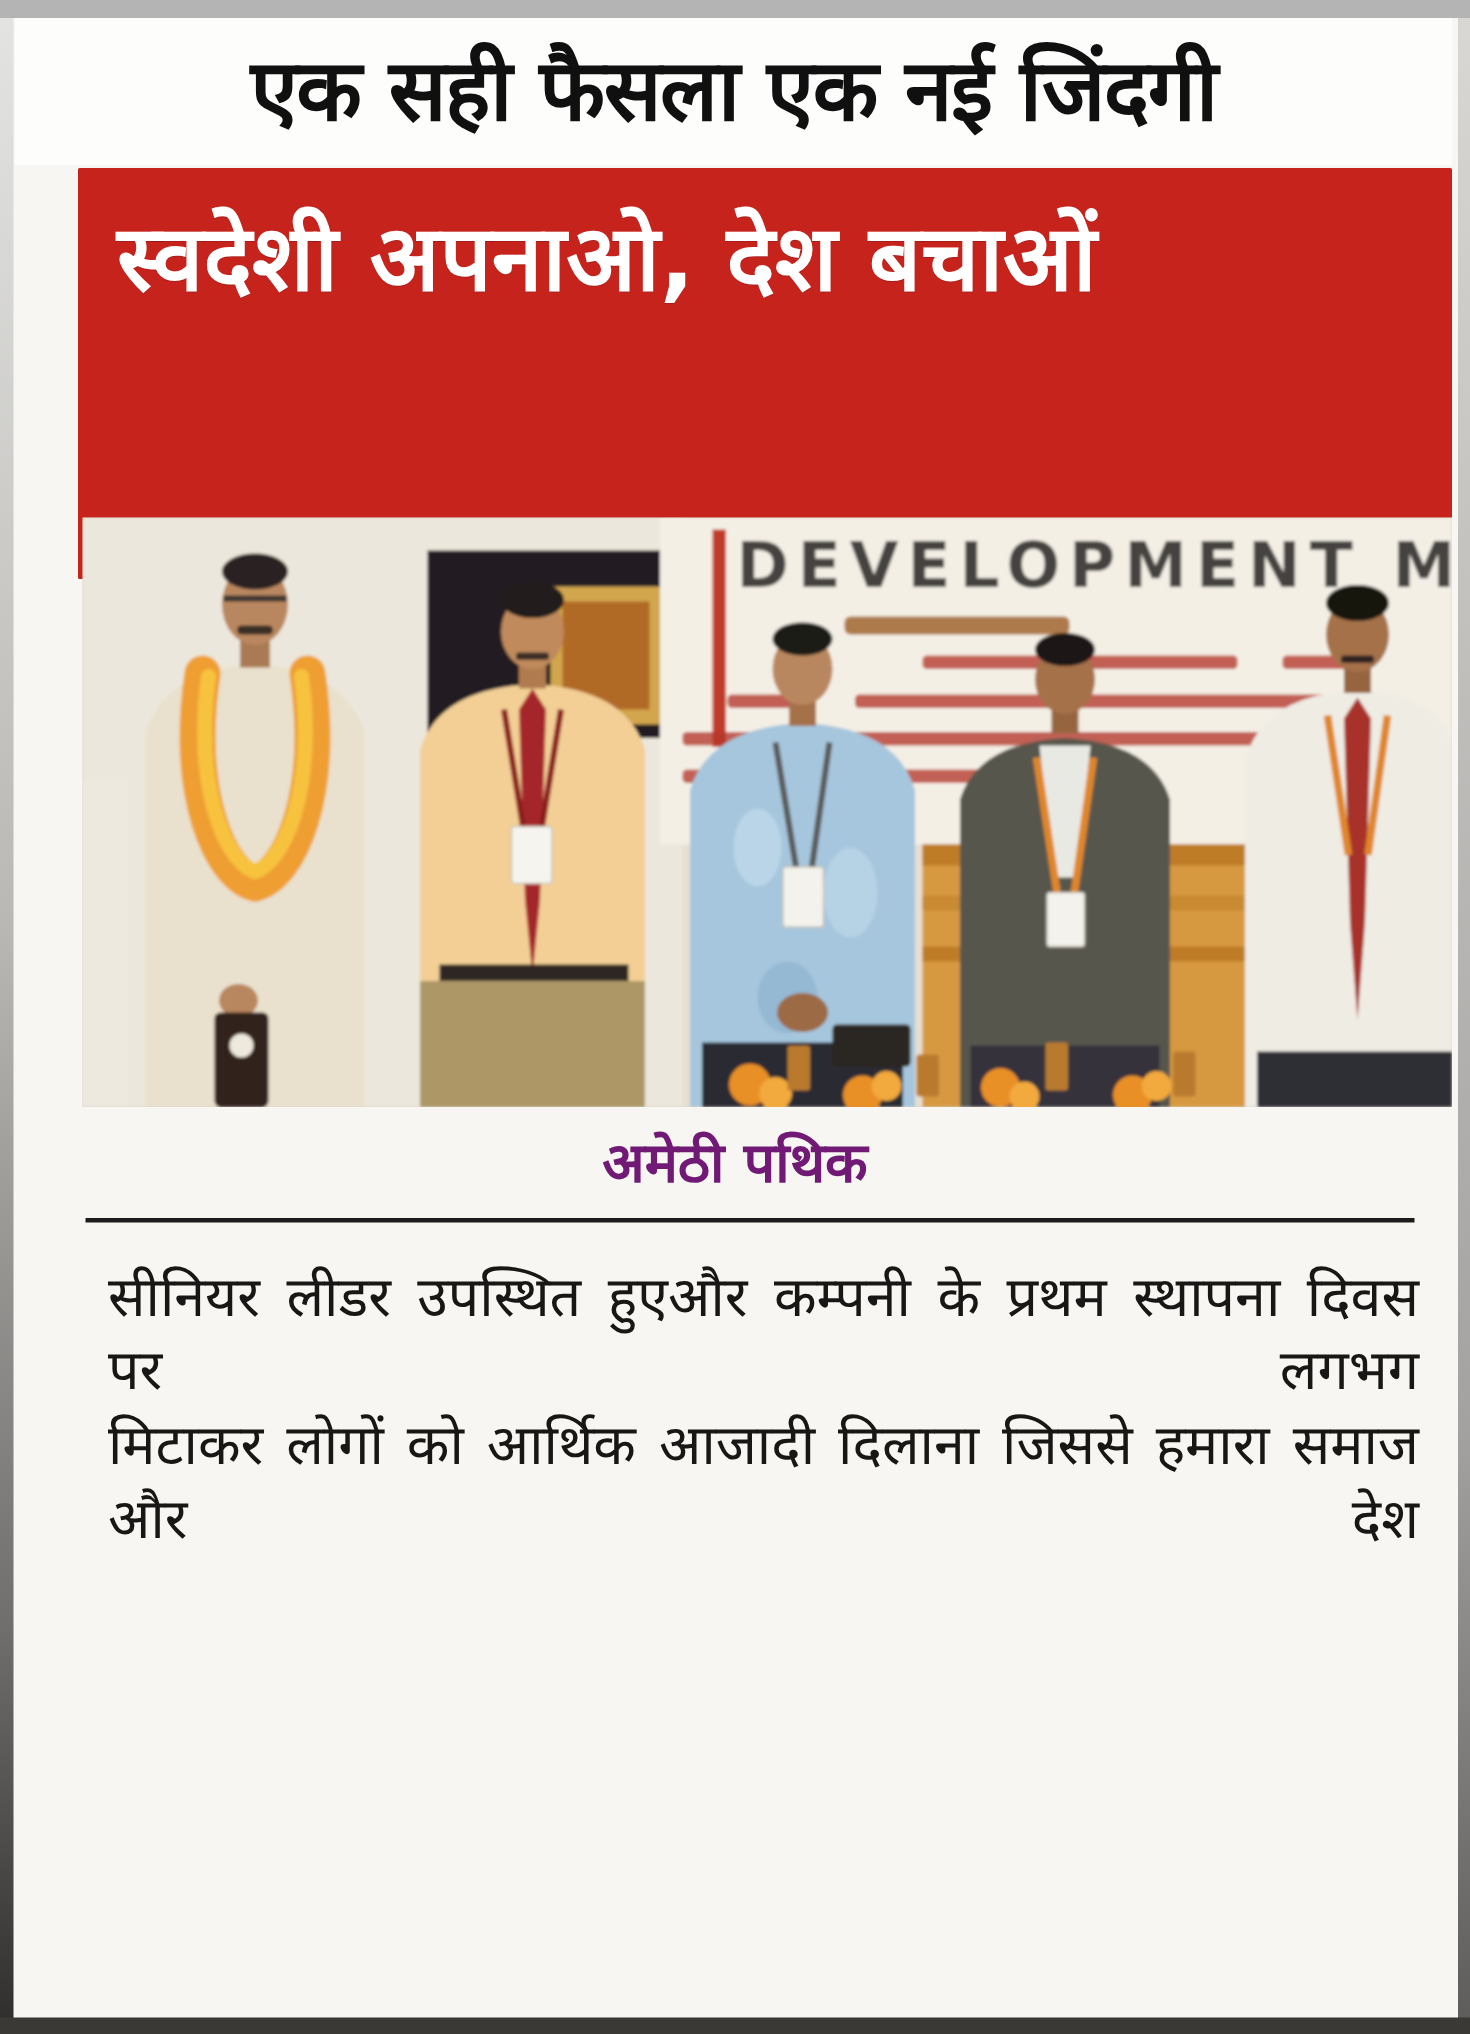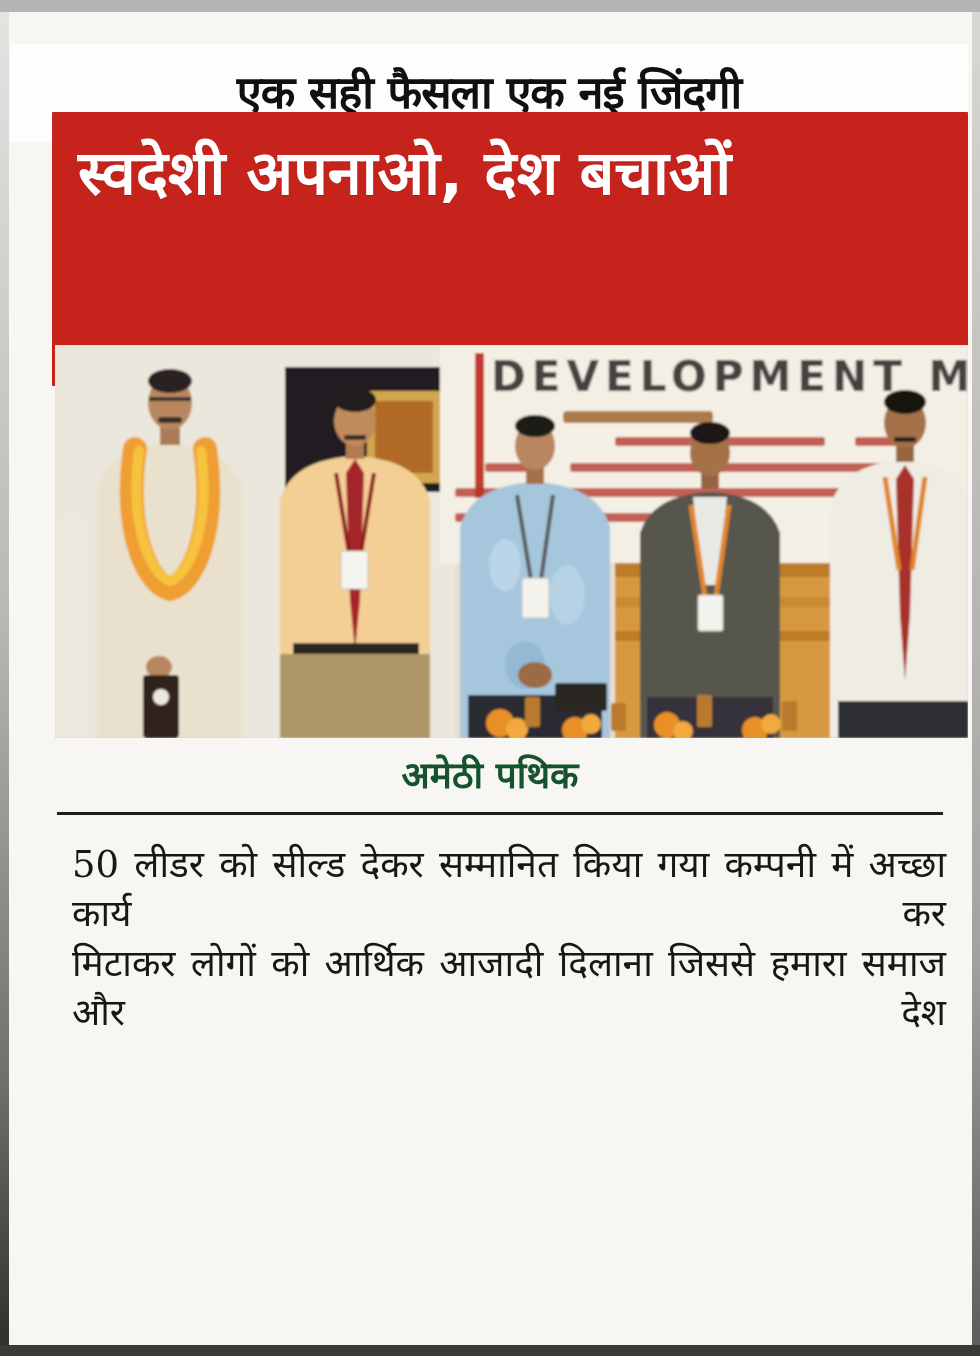--- a/index.html
+++ b/index.html
@@ -11,41 +11,41 @@
   .edge-top{position:absolute;top:0;left:0;width:980px;height:12px;background:#b4b4b4;}
   .edge-left{position:absolute;top:12px;left:0;width:9px;height:1344px;
     background:linear-gradient(#e3e3e1,#b9b8b5 45%,#6f6e6c 80%,#2e2d2b);}
   .edge-right{position:absolute;top:12px;right:0;width:8px;height:1344px;
     background:linear-gradient(#d8d7d4,#a3a2a0 70%,#5c5b59);}
   .edge-bottom{position:absolute;left:0;bottom:0;width:980px;height:11px;background:#3a3936;}
 
   .headline{
     position:absolute;top:12px;left:10px;width:958px;height:98px;
     background:#fdfdfb;color:#101010;
-    font-size:45px;font-weight:700;letter-spacing:-1px;
-    line-height:98px;text-align:center;white-space:nowrap;margin-top:32px;
+    font-size:57px;font-weight:700;letter-spacing:-1px;
+    line-height:98px;text-align:center;white-space:nowrap;
   }
   .red-banner{
     position:absolute;top:112px;left:52px;width:916px;height:274px;
     background:#c7231d;border-radius:1px;
     color:#ffffff;font-weight:700;
     padding:14px 0 0 26px;box-sizing:border-box;
   }
   .red-banner .slogan-line{
     font-size:61px;line-height:94px;white-space:nowrap;
     text-shadow:0 1px 0 rgba(0,0,0,.15);
   }
   .photo-frame{
     position:absolute;top:345px;left:55px;width:913px;height:393px;
     background:#ded6c8;overflow:hidden;
   }
   .photo-frame svg{display:block;}
   .caption{
     position:absolute;top:744px;left:0;width:980px;height:64px;
-    text-align:center;font-size:37px;font-weight:700;color:#14532d;line-height:64px;
+    text-align:center;font-size:37px;font-weight:700;color:#701a75;line-height:64px;
   }
   .rule{
     position:absolute;top:812px;left:57px;width:886px;height:3px;
     background:#1d1d1d;border:none;margin:0;
   }
   .article{
     position:absolute;top:840px;left:72px;width:874px;
     font-family:"DejaVu Serif","Liberation Serif",serif;
     color:#181715;font-size:37px;line-height:49.4px;
   }
@@ -199,18 +199,18 @@
         </g>
       </g>
     </svg>
   </div>
 
   <div class="caption">अमेठी पथिक</div>
 
   <hr class="rule">
 
   <div class="article">
-    <div class="tline">50 लीडर को सील्ड देकर सम्मानित किया गया कम्पनी में अच्छा कार्य कर</div>
+    <div class="tline">सीनियर लीडर उपस्थित हुएऔर कम्पनी के प्रथम स्थापना दिवस पर लगभग</div>
     <div class="tline">मिटाकर लोगों को आर्थिक आजादी दिलाना जिससे हमारा समाज और देश</div>
 
   </div>
 
 </div>
 
 </body></html>

